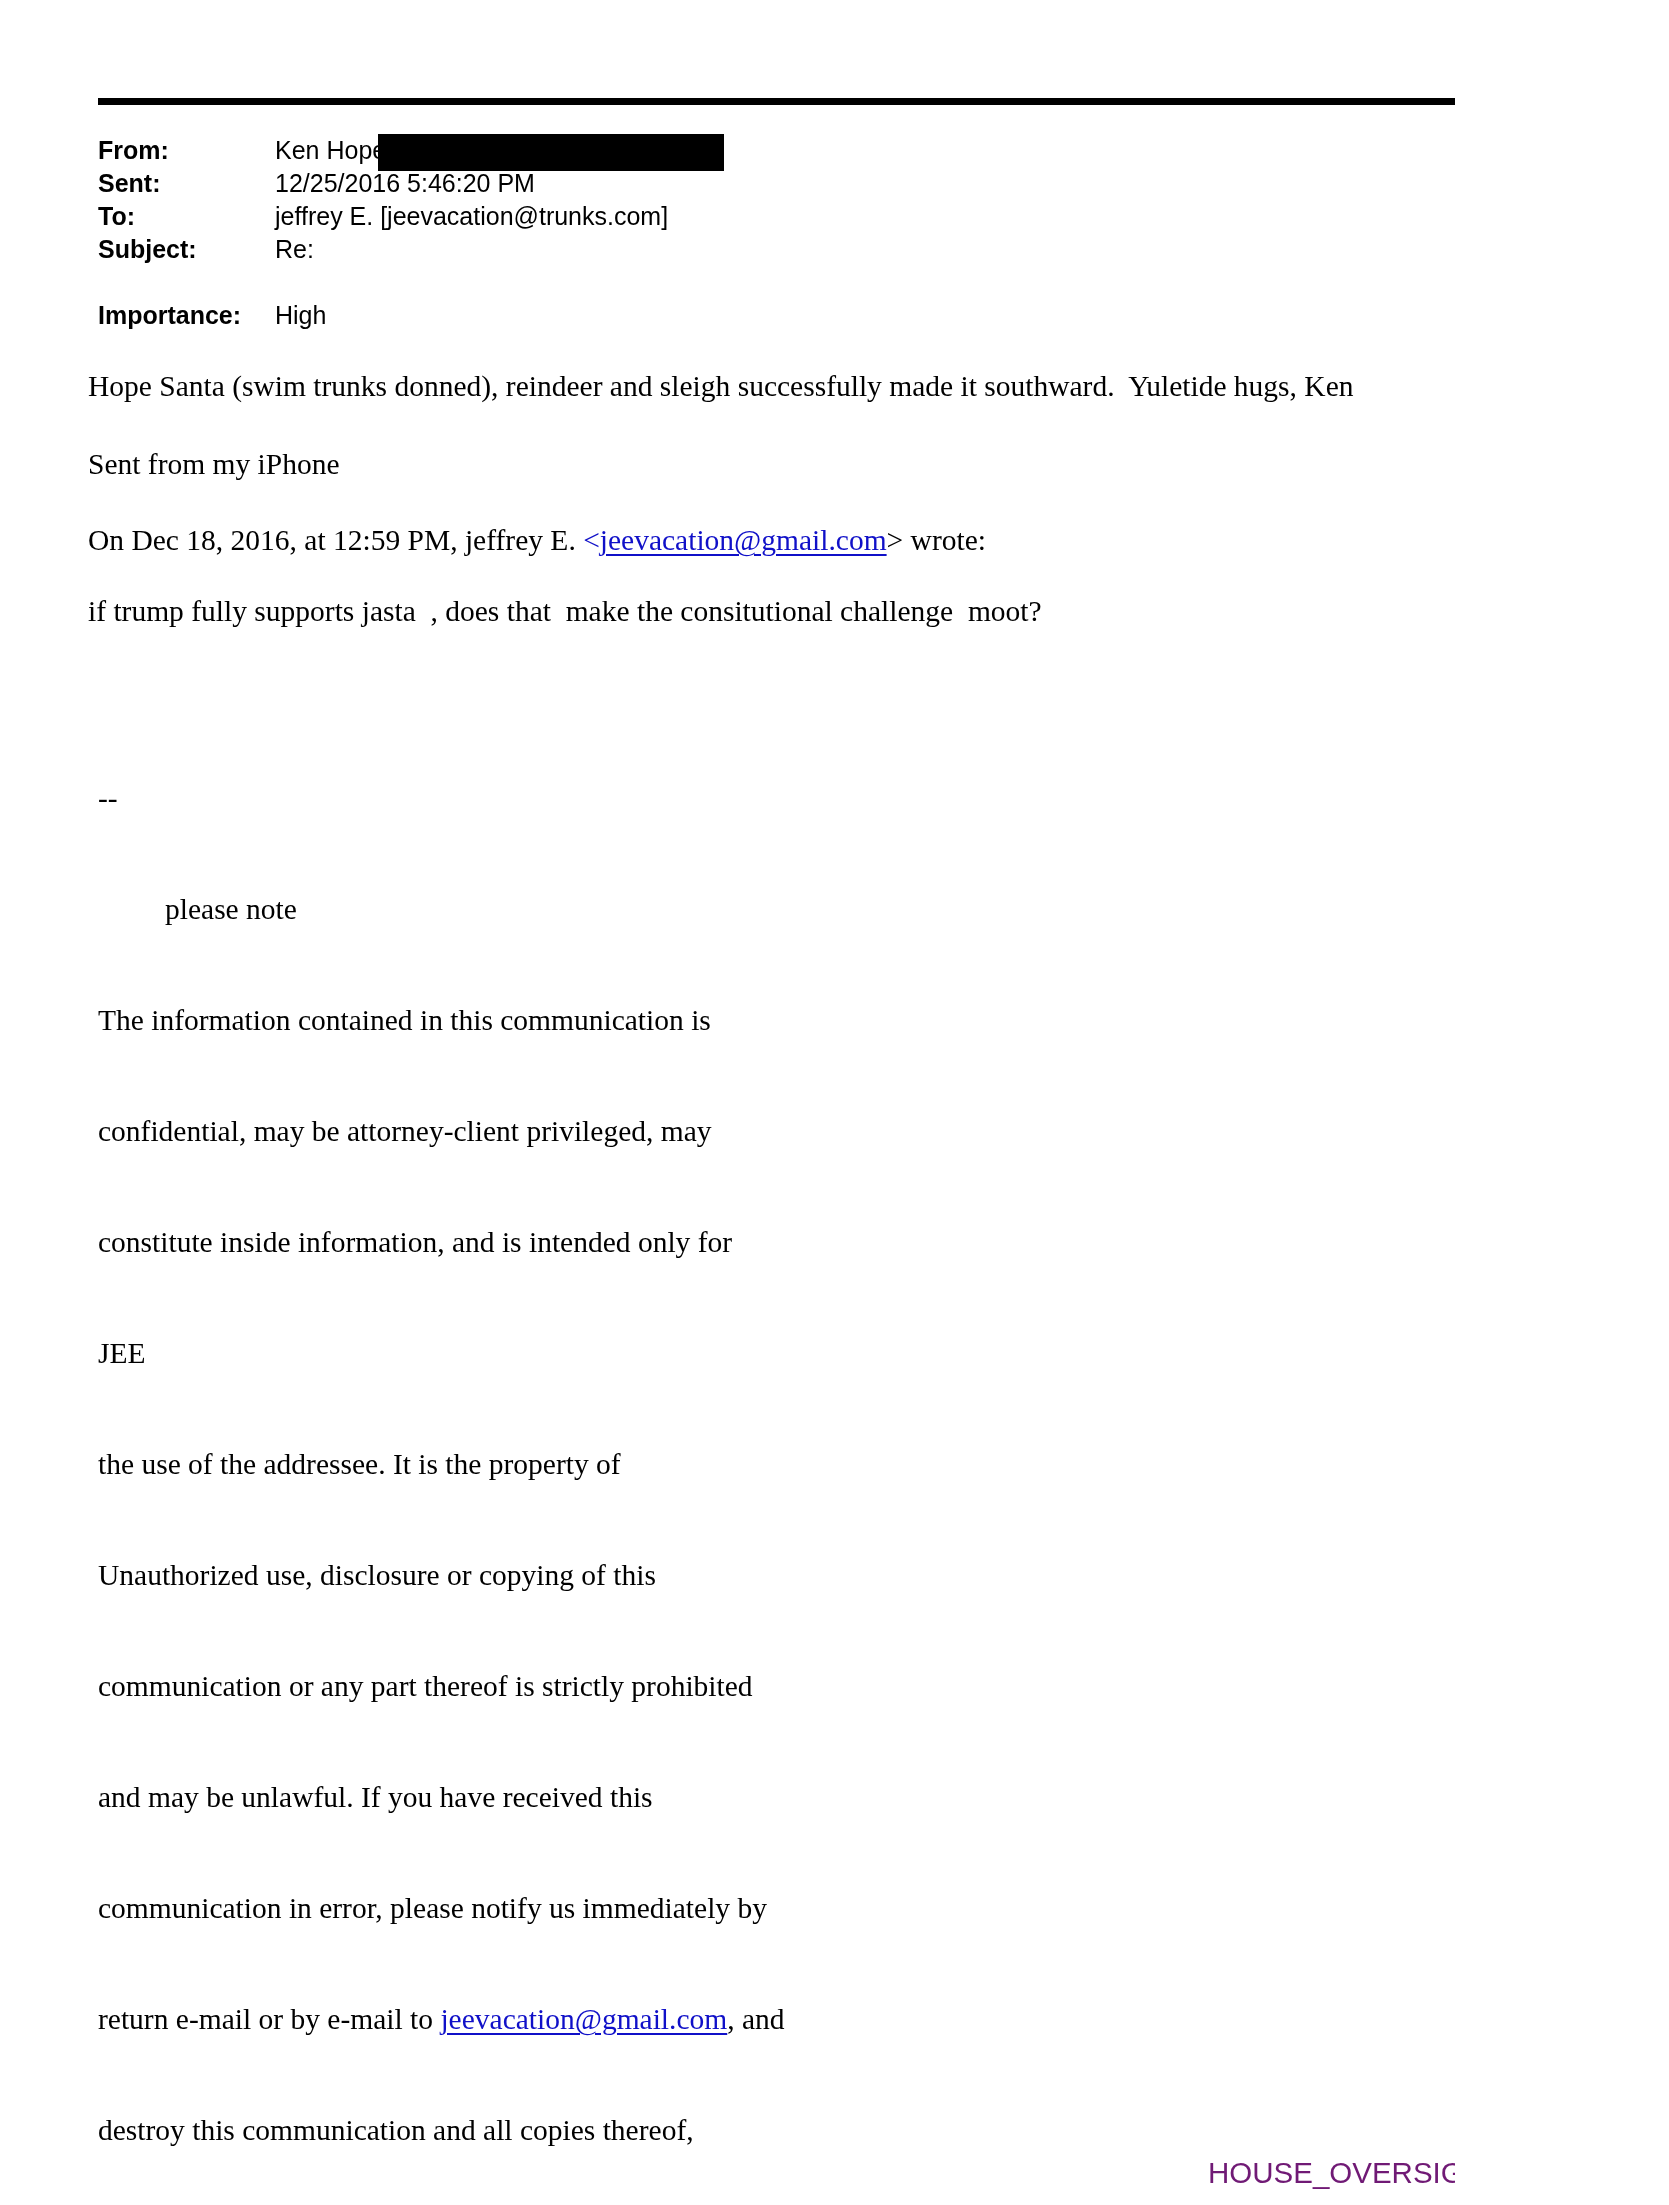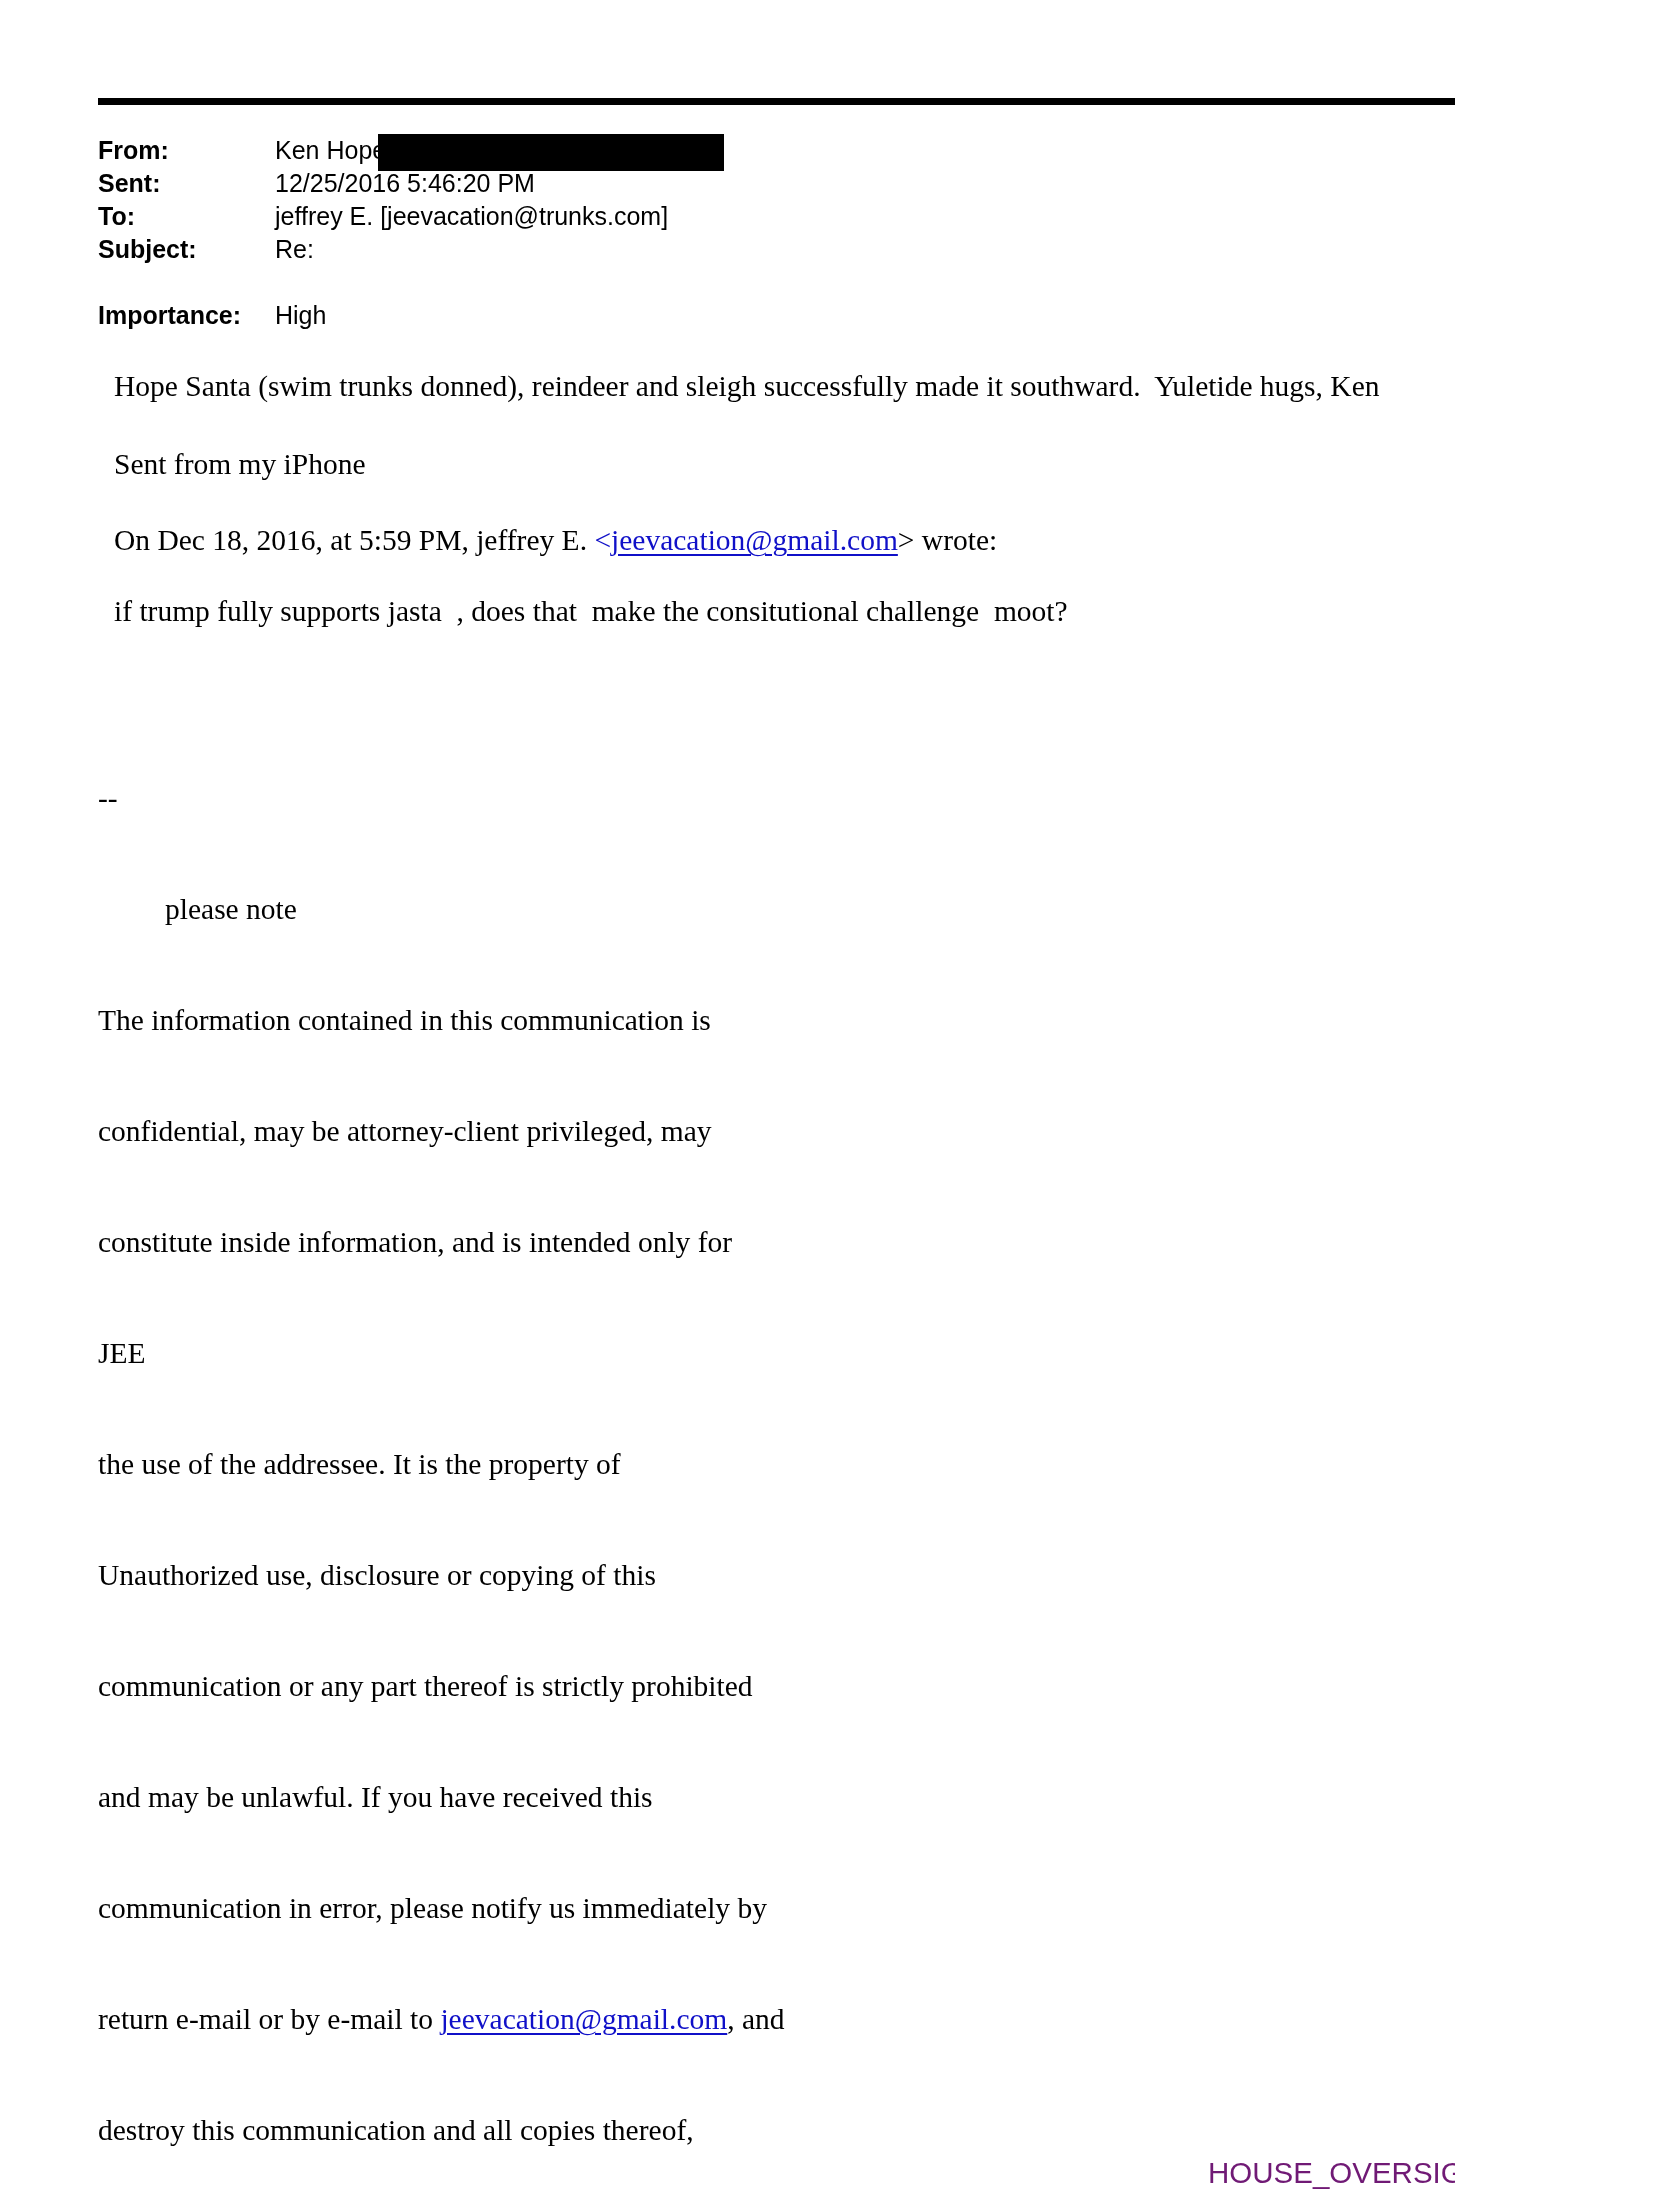--- a/index.html
+++ b/index.html
@@ -19,21 +19,21 @@
   }
   .hrow { display:flex; }
   .hlabel { width:177px; font-weight:bold; }
   .hvalue { white-space:pre; }
   .hspacer { height:33px; }
   .redaction-bar {
     position:absolute; left:378px; top:134px;
     width:346px; height:37px; background:#000000; z-index:5;
   }
   .bodyline {
-    position:absolute; left:114px;
+    position:absolute; left:88px;
     font-family:"Liberation Serif", serif;
     font-size:29.5px; line-height:34px; white-space:pre; color:#000000;
   }
   .line-greeting  { top:369px; }
   .line-signature { top:447px; }
   .line-quotehdr  { top:523px; }
   .line-question  { top:594px; }
   .reply-block {
     position:absolute; left:98px; top:706px;
     font-family:"Liberation Serif", serif;
@@ -82,21 +82,21 @@
       <div class="hvalue">High</div>
     </div>
   </div>
 
   <div class="redaction-bar"></div>
 
   <div class="bodyline line-greeting">Hope Santa (swim trunks donned), reindeer and sleigh successfully made it southward.  Yuletide hugs, Ken</div>
 
   <div class="bodyline line-signature">Sent from my iPhone</div>
 
-  <div class="bodyline line-quotehdr"><span>On Dec 18, 2016, at 5:59 PM, jeffrey E. </span><span class="blue-bracket" style="color: rgb(16, 16, 200);">&lt;</span><span class="mail-link" style="color: rgb(16, 16, 200);">jeevacation@gmail.com</span><span>&gt; wrote:</span></div>
+  <div class="bodyline line-quotehdr"><span>On Dec 18, 2016, at 12:59 PM, jeffrey E. </span><span class="blue-bracket" style="color: rgb(16, 16, 200);">&lt;</span><span class="mail-link" style="color: rgb(16, 16, 200);">jeevacation@gmail.com</span><span>&gt; wrote:</span></div>
 
   <div class="bodyline line-question">if trump fully supports jasta  , does that  make the consitutional challenge  moot?</div>
 
   <div class="reply-block">
     <div>--</div>
     <div class="indent">please note</div>
     <div>The information contained in this communication is</div>
     <div>confidential, may be attorney-client privileged, may</div>
     <div>constitute inside information, and is intended only for</div>
     <div>JEE</div>

